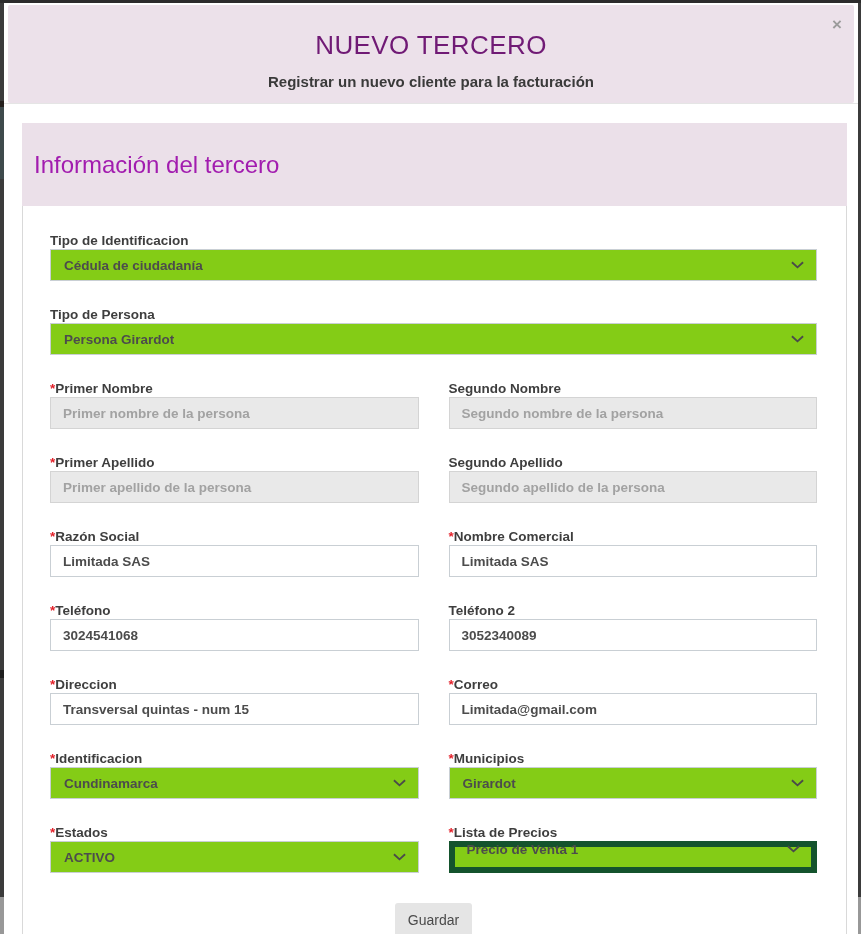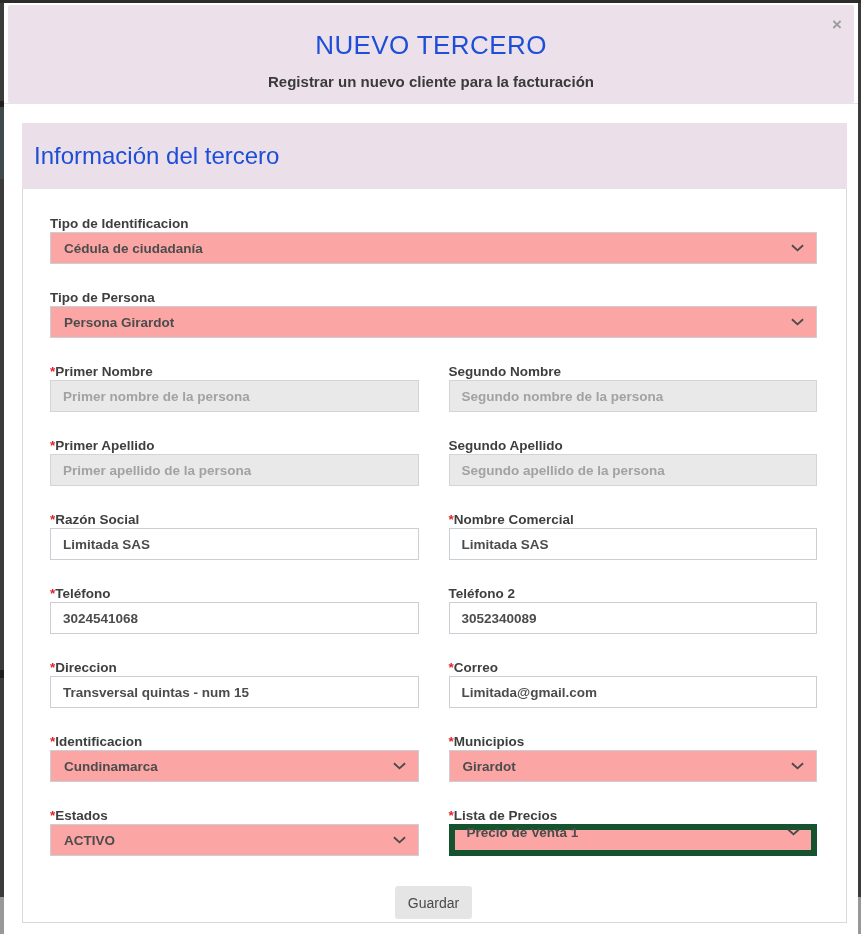--- a/index.html
+++ b/index.html
@@ -15,47 +15,47 @@
   .edge-left .seg,.edge-right .seg{position:absolute;left:0;width:100%;}
   .seg-notch1{top:101px;height:6px;background:#241f1c;}
   .seg-teal{top:107px;height:72px;background:#3e4a4c;}
   .seg-notch2{top:670px;height:8px;background:#1e1e1e;}
   .seg-light{top:897px;height:37px;background:#989898;}
 
   
   .modal{position:absolute;left:4px;top:3px;width:854px;height:931px;background:#fff;z-index:2;}
   .modal-head{padding:2px 4px 0 4px;border-bottom:1px solid #e5e5e5;}
   .head-inner{background:#ece1ea;height:98px;position:relative;text-align:center;border-radius:2px;}
-  .m-title{padding-top:25px;font-size:26px;font-weight:400;color:#1d4ed8;letter-spacing:.4px;}
+  .m-title{padding-top:25px;font-size:26px;font-weight:400;color:#701a75;letter-spacing:.4px;}
   .m-sub{margin-top:12px;font-size:15px;font-weight:700;color:#3a3a3a;}
   .close-btn{position:absolute;top:11px;right:12px;background:none;border:0;padding:0;
     color:#9b9b9b;font-size:17px;font-weight:700;line-height:1;cursor:pointer;
     font-family:"Liberation Sans",sans-serif;}
 
   .modal-body{padding:19px 11px 0 18px;}
-  .panel-head{background:#ebe0e9;height:66px;display:flex;align-items:center;
-    padding-left:12px;font-size:24px;font-weight:400;color:#1d4ed8;}
+  .panel-head{background:#ebe0e9;height:83px;display:flex;align-items:center;
+    padding-left:12px;font-size:24px;font-weight:400;color:#a21caf;}
   .panel-body{border:1px solid #d9d9d9;border-top:0;background:#fff;padding:27px 29px 0 27px;}
 
   .row{display:flex;gap:30px;margin-bottom:26px;}
   .col{flex:1;min-width:0;}
   .subrow{display:flex;justify-content:space-between;}
   .cc-col{width:63.8%;} .dv-col{width:28.3%;}
 
   label{display:block;height:16px;line-height:15px;font-size:13.5px;font-weight:700;
     color:#3e3e3e;white-space:nowrap;}
   .req{color:#e3222b;}
 
   .input{display:block;width:100%;height:32px;box-sizing:border-box;
     border:1px solid #c9cfd4;border-radius:0;background:#fff;padding:0 12px;
     font-family:"Liberation Sans",sans-serif;font-size:13.5px;font-weight:700;color:#4c4c4c;outline:none;}
   .input::placeholder{color:#a2a2a2;font-weight:700;opacity:1;}
   .input.disabled{background:#e9e9e9;border-color:#d4d4d4;}
 
-  .select{height:32px;box-sizing:border-box;border:1px solid #c9cfd4;background:#fca5a5;
+  .select{height:32px;box-sizing:border-box;border:1px solid #c9cfd4;background:#84cc16;
     display:flex;align-items:center;justify-content:space-between;
     padding:0 12px 0 13px;cursor:pointer;}
   .select .val{font-size:13.5px;font-weight:700;color:#4c4c4c;white-space:nowrap;overflow:hidden;}
   .select.focused{border:6px solid #14532d;padding:0 11px 16px 12px;}
   .chev{display:flex;align-items:center;flex:0 0 auto;margin-left:8px;}
 
   .actions{text-align:center;margin-top:30px;padding-bottom:3px;}
   .save-btn{background:#e5e5e5;border:0;border-radius:3px;height:33px;padding:0 13px;
     font-family:"Liberation Sans",sans-serif;font-size:14px;color:#4a4a4a;cursor:pointer;}
 </style>

